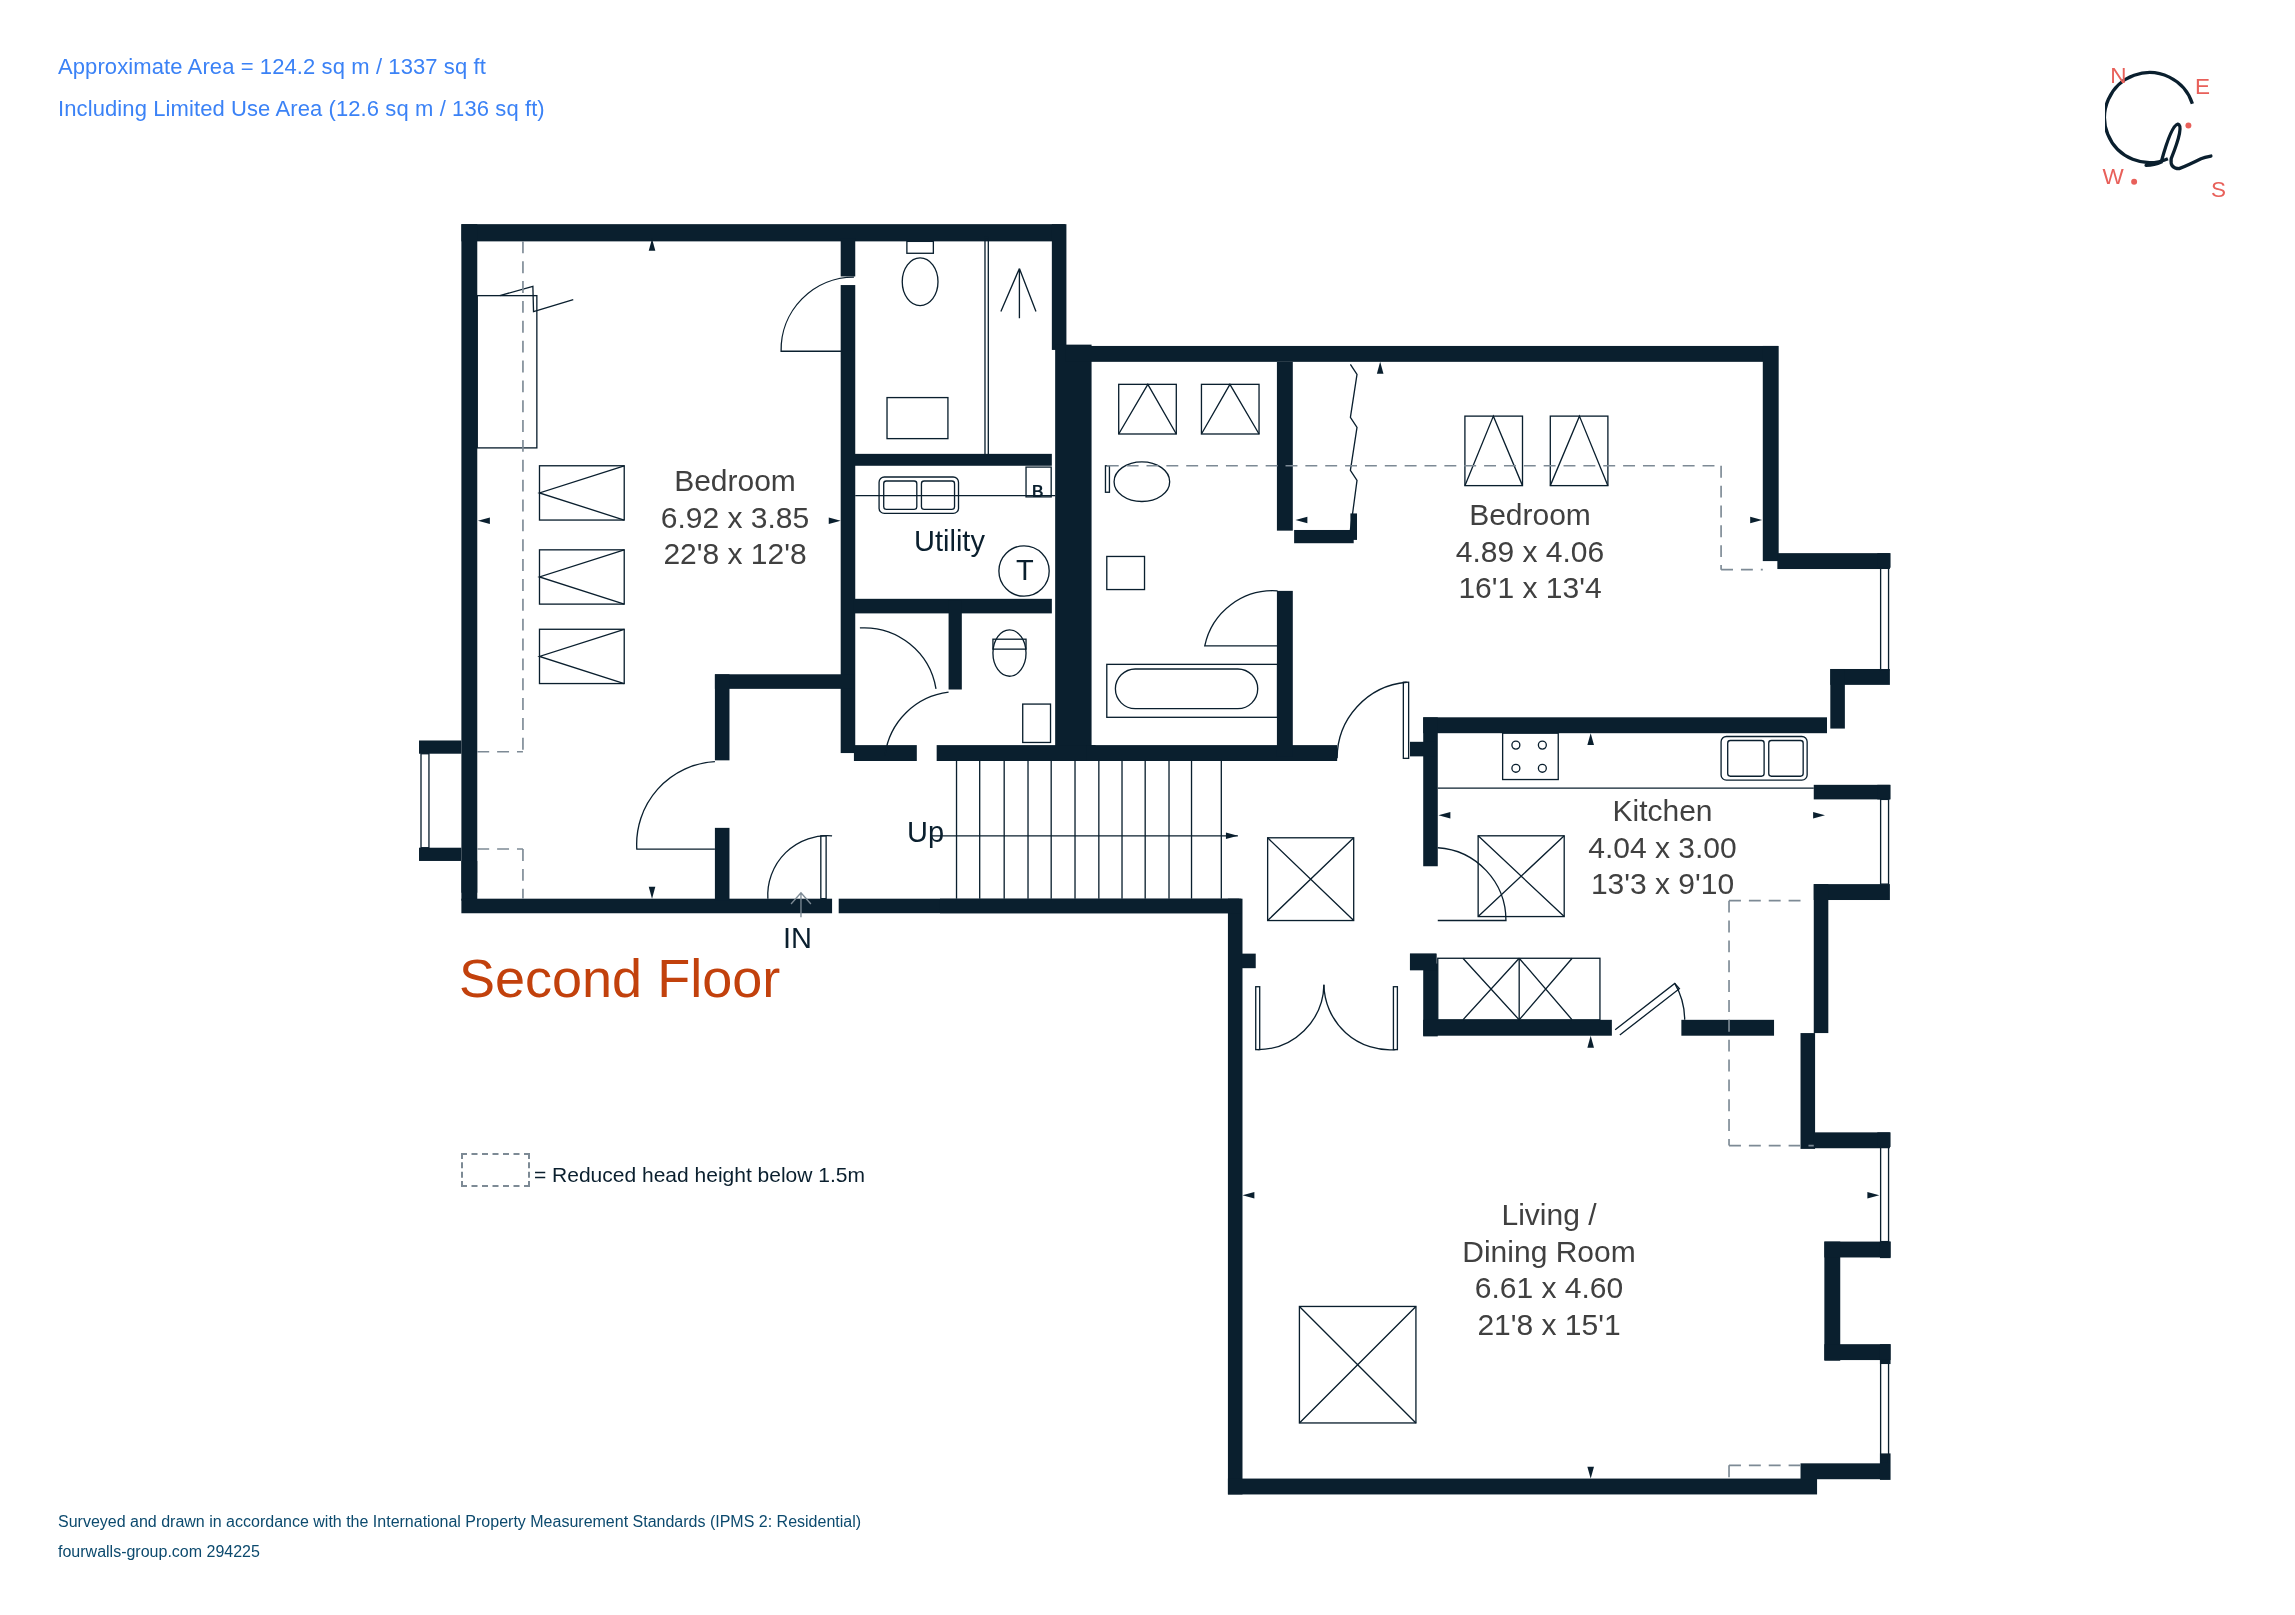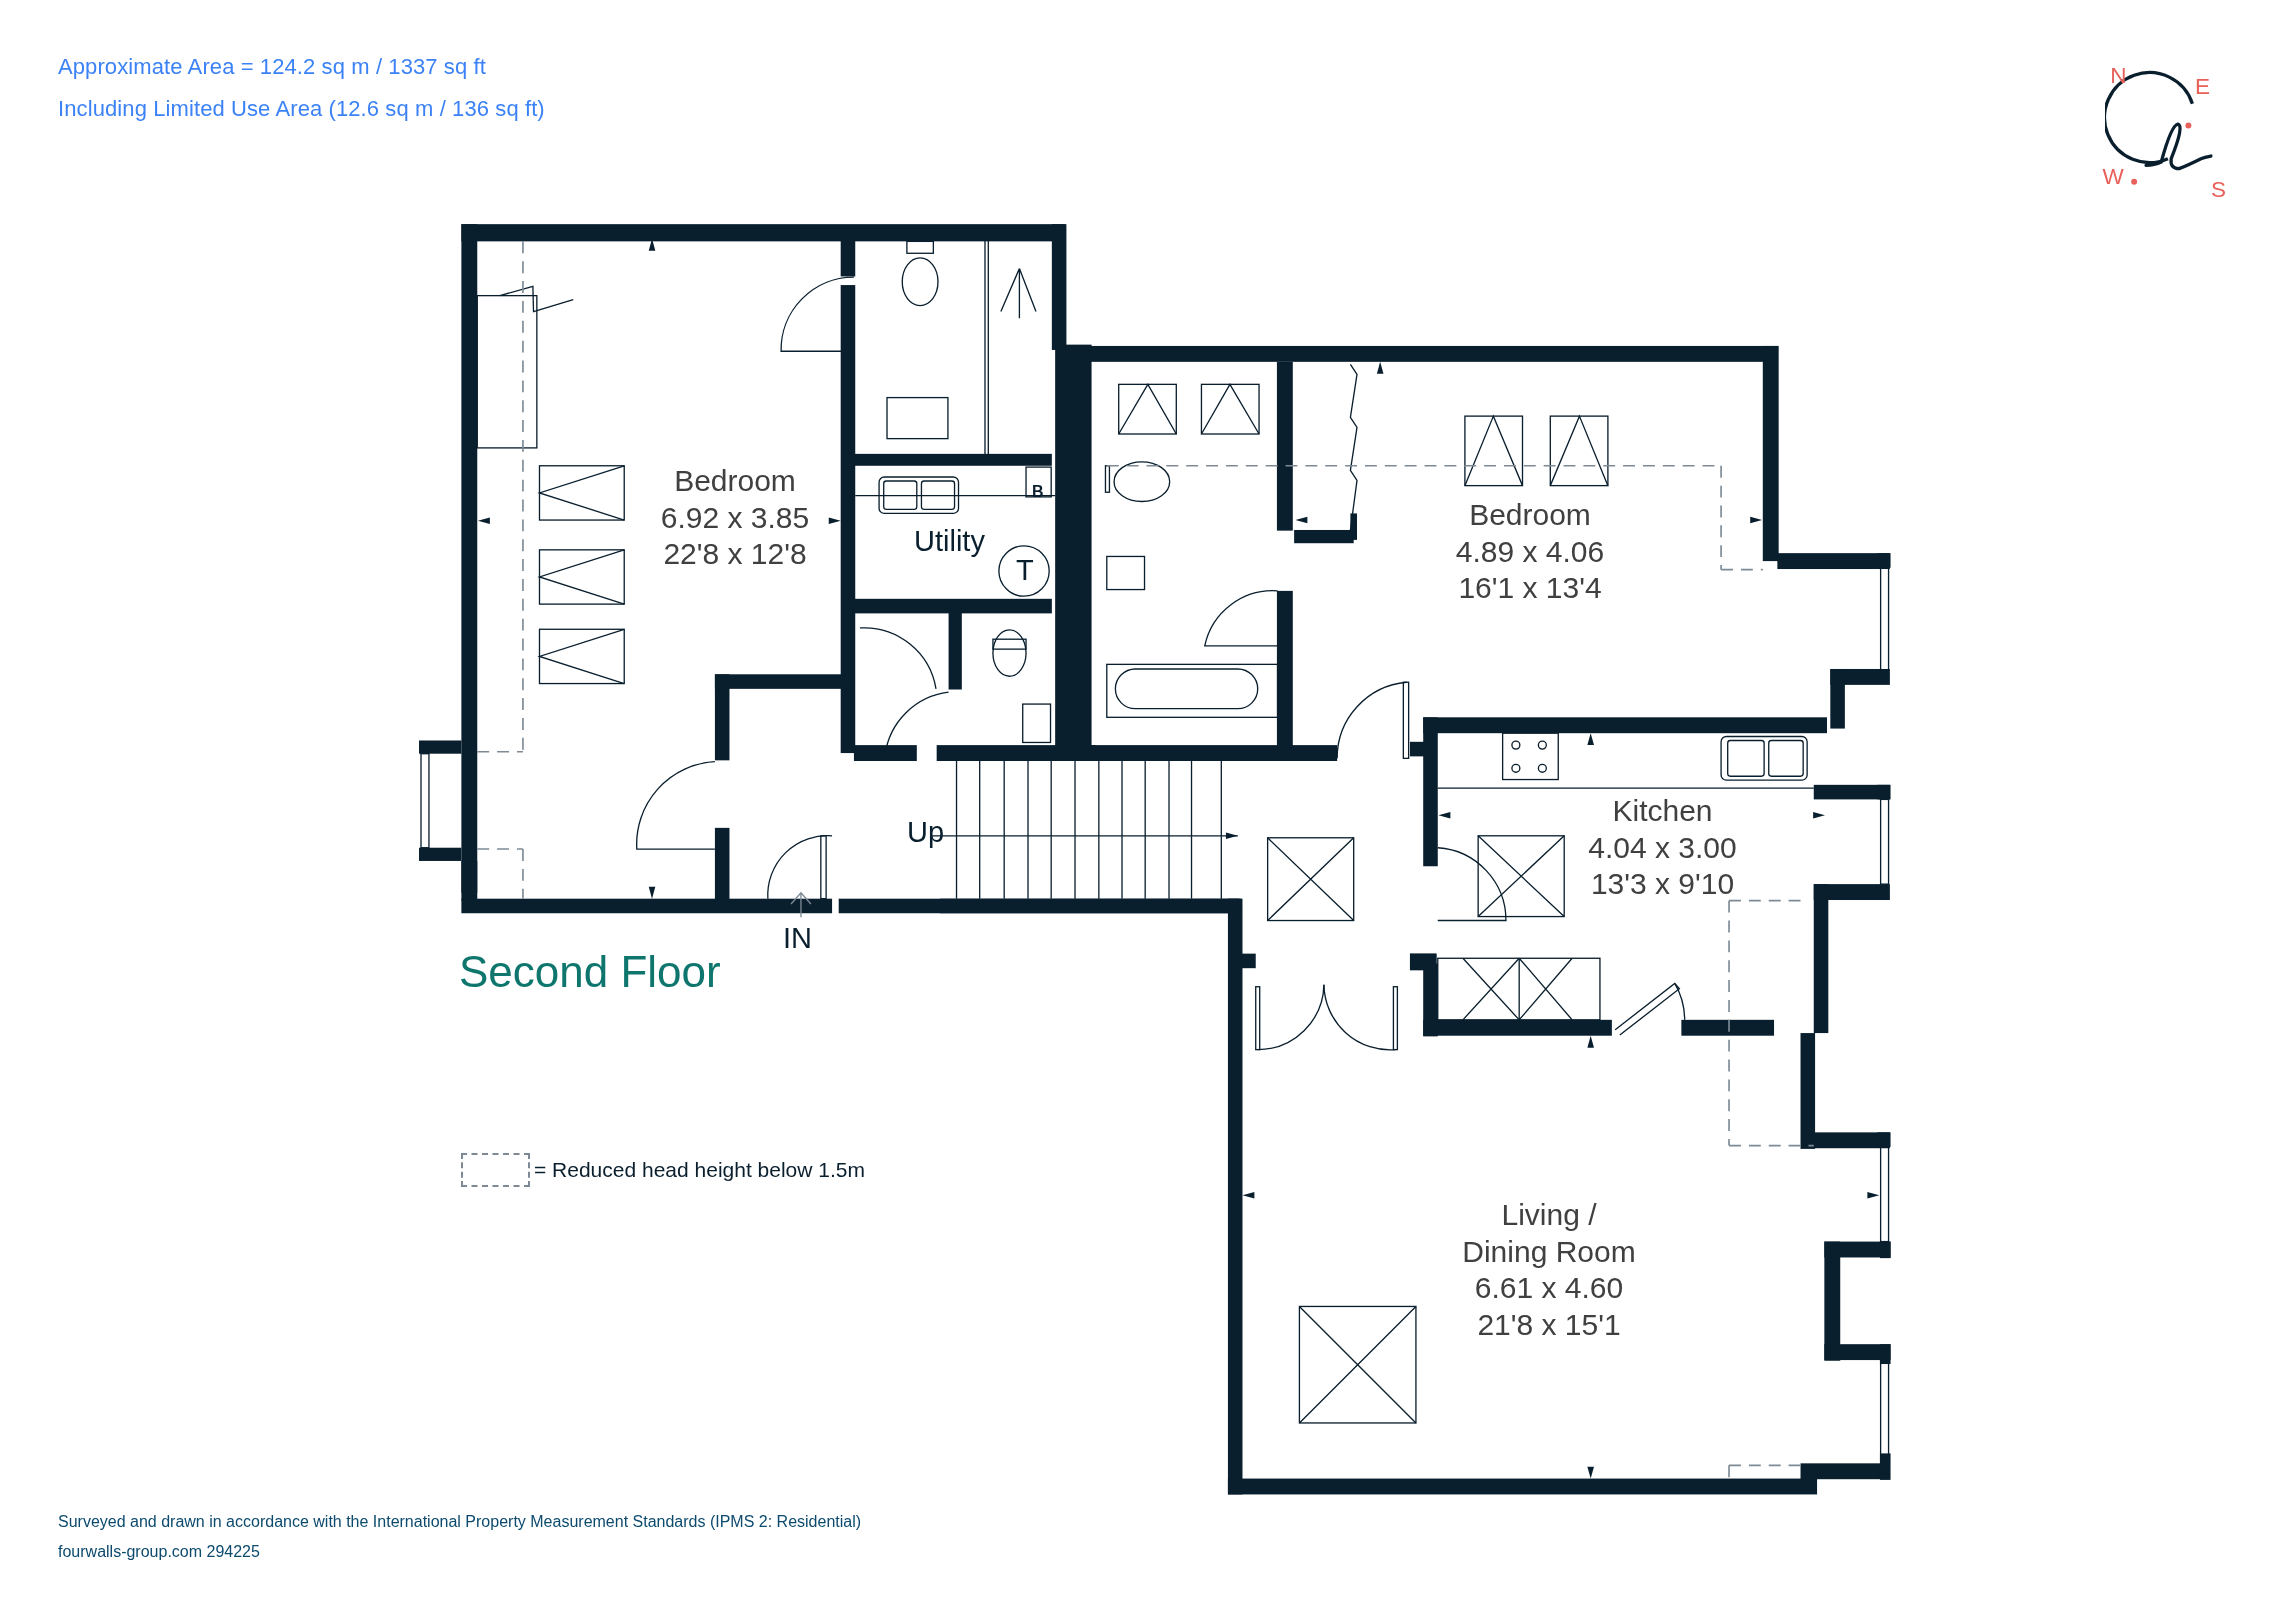--- a/index.html
+++ b/index.html
@@ -1,20 +1,20 @@
 <!DOCTYPE html>
 <html style="font-size:10.6px"><head>
 <meta charset="utf-8">
 <style>
   html, body { margin:0; padding:0; background:#ffffff; }
   body { width:2295px; height:1616px; position:relative; overflow:hidden; font-family:"Liberation Sans", sans-serif; color:#0a1f2e; }
   .hdr { position:absolute; left:58px; font-size:22px; color:#3b82f6; letter-spacing:0.1px; }
   .ftr { position:absolute; left:58px; font-size:16px; color:#0c4a6e; }
-  .floor-title { position:absolute; left:459px; top:947px; font-size:44px; color:#0f766e; }
-  .legend { position:absolute; left:461px; top:1153px; display:flex; align-items:center; gap:4px; }
+  .floor-title { position:absolute; left:459px; top:947px; font-size:54px; color:#c2410c; }
+  .legend { position:absolute; left:461px; top:1153px; display:flex; align-items:flex-end; gap:4px; }
   .legend-box { width:69px; height:34px; border:2px dashed #7d8a95; box-sizing:border-box; }
   .legend-text { font-size:21px; color:#0a1f2e; }
   svg.plan { position:absolute; left:0; top:0; }
   .room-label { position:absolute; text-align:center; color:#404040; line-height:1.22; }
   .room-label span { display:block; }
   .compass { position:absolute; left:2105px; top:66px; width:139px; height:139px; }
   .cmp-l { position:absolute; color:#e8605a; font-size:22.5px; }
   .stair-label { position:absolute; font-size:29px; color:#0a1f2e; }
 </style>
 </head>

